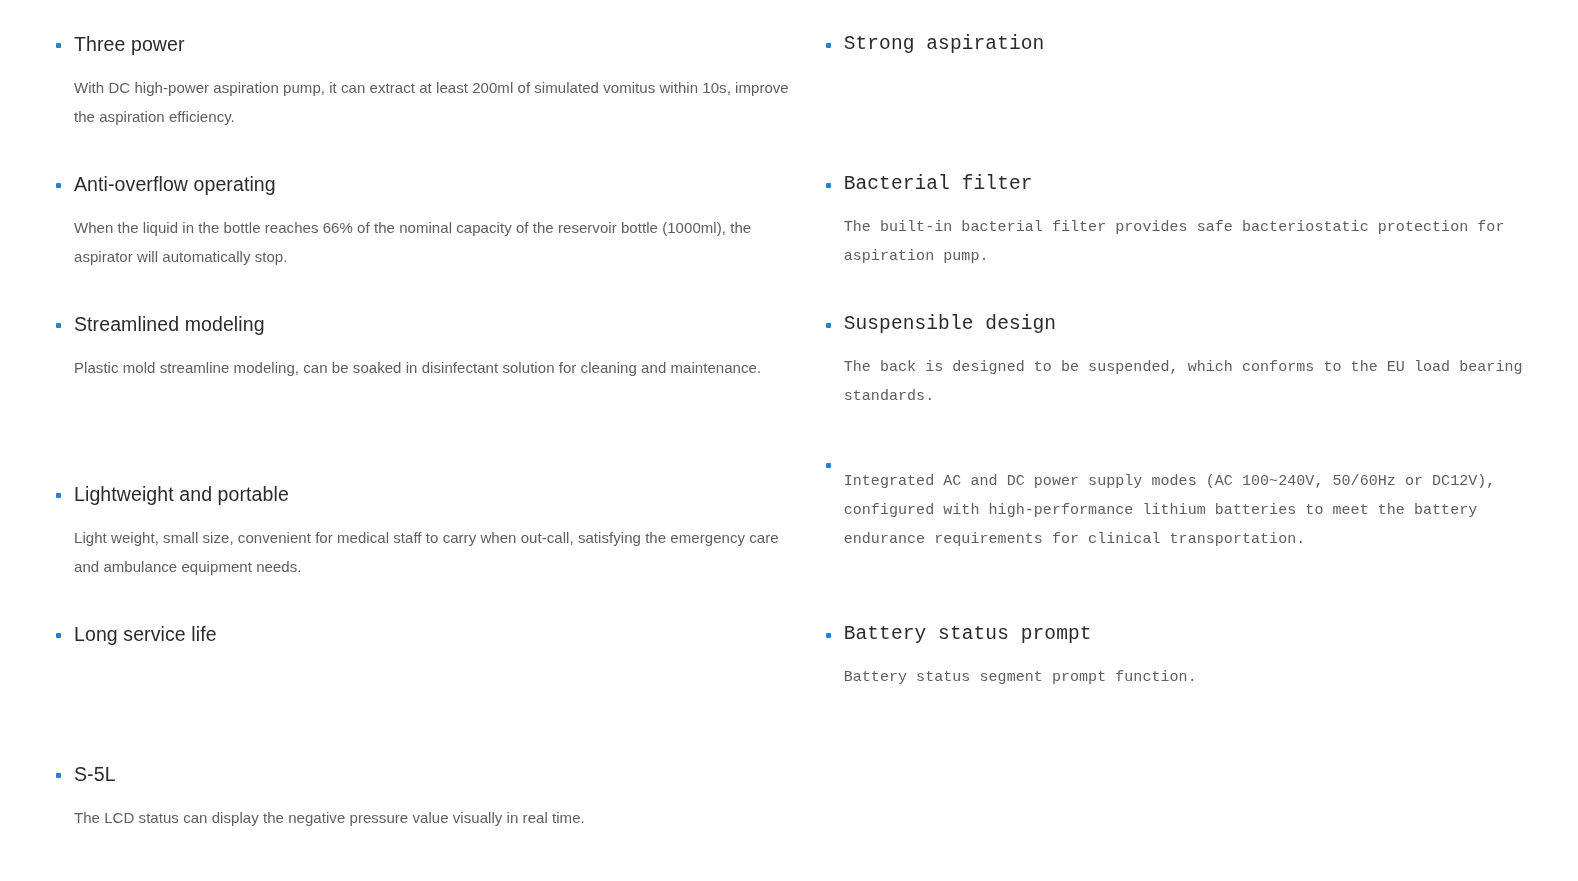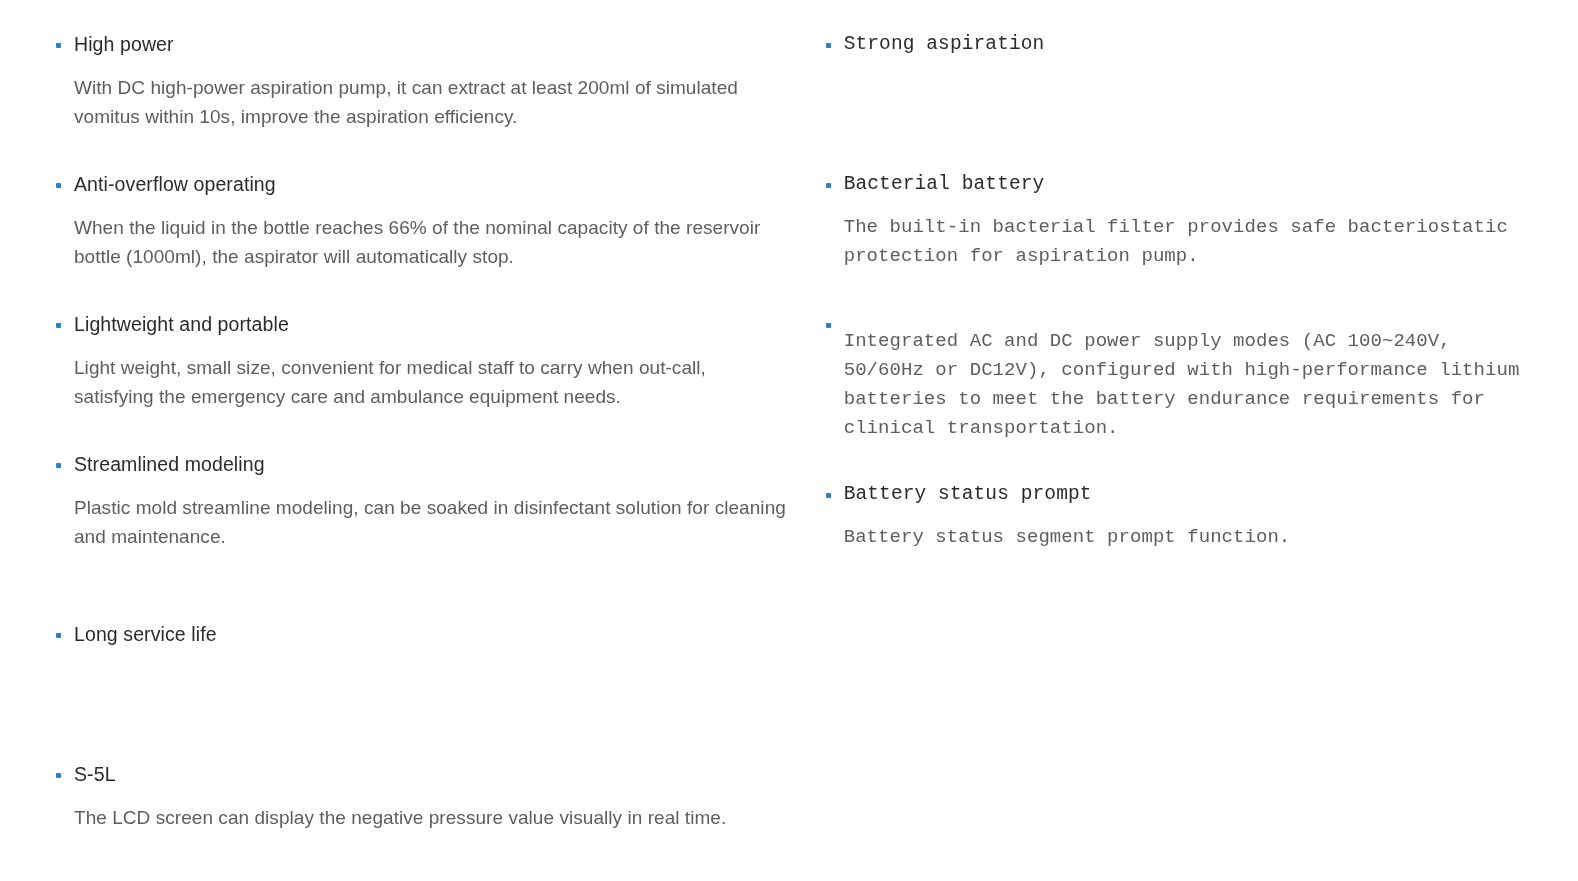--- a/index.html
+++ b/index.html
@@ -76,21 +76,21 @@
     line-height: 24px;
     color: #2b2b2b;
     font-weight: 400;
     letter-spacing: 0.1px;
     margin: 0;
     padding-top: 2px;
     white-space: nowrap;
   }
 
   .feature-desc {
-    font-size: 19px;
+    font-size: 15px;
     line-height: 29px;
     color: #5e5e5e;
     font-weight: 400;
     margin: 0;
     padding-top: 17px;
     letter-spacing: 0.05px;
   }
 
   .column-right .feature-title,
   .column-right .feature-desc {
@@ -102,68 +102,73 @@
 </head>
 <body>
 
 <div class="feature-page">
   <div class="columns">
 
     <div class="column column-left">
 
       <div class="feature-block">
         <span class="bullet-dot"></span>
-        <h3 class="feature-title">High power</h3>
+        <h3 class="feature-title">Three power</h3>
         <p class="feature-desc">With DC high-power aspiration pump, it can extract at least 200ml of simulated vomitus within 10s, improve the aspiration efficiency.</p>
       </div>
 
       <div class="feature-block">
         <span class="bullet-dot"></span>
         <h3 class="feature-title">Anti-overflow operating</h3>
         <p class="feature-desc">When the liquid in the bottle reaches 66% of the nominal capacity of the reservoir bottle (1000ml), the aspirator will automatically stop.</p>
-      </div>
-
-      <div class="feature-block">
-        <span class="bullet-dot"></span>
-        <h3 class="feature-title">Lightweight and portable</h3>
-        <p class="feature-desc">Light weight, small size, convenient for medical staff to carry when out-call, satisfying the emergency care and ambulance equipment needs.</p>
       </div>
 
       <div class="feature-block tall">
         <span class="bullet-dot"></span>
         <h3 class="feature-title">Streamlined modeling</h3>
         <p class="feature-desc">Plastic mold streamline modeling, can be soaked in disinfectant solution for cleaning and maintenance.</p>
       </div>
 
       <div class="feature-block">
         <span class="bullet-dot"></span>
+        <h3 class="feature-title">Lightweight and portable</h3>
+        <p class="feature-desc">Light weight, small size, convenient for medical staff to carry when out-call, satisfying the emergency care and ambulance equipment needs.</p>
+      </div>
+
+      <div class="feature-block">
+        <span class="bullet-dot"></span>
         <h3 class="feature-title">Long service life</h3>
       </div>
 
       <div class="feature-block last">
         <span class="bullet-dot"></span>
         <h3 class="feature-title">S-5L</h3>
-        <p class="feature-desc">The LCD screen can display the negative pressure value visually in real time.</p>
+        <p class="feature-desc">The LCD status can display the negative pressure value visually in real time.</p>
       </div>
 
     </div>
 
     <div class="column column-right">
 
       <div class="feature-block">
         <span class="bullet-dot"></span>
         <h3 class="feature-title">Strong aspiration</h3>
       </div>
 
       <div class="feature-block">
         <span class="bullet-dot"></span>
-        <h3 class="feature-title">Bacterial battery</h3>
+        <h3 class="feature-title">Bacterial filter</h3>
         <p class="feature-desc">The built-in bacterial filter provides safe bacteriostatic protection for aspiration pump.</p>
       </div>
 
+      <div class="feature-block">
+        <span class="bullet-dot"></span>
+        <h3 class="feature-title">Suspensible design</h3>
+        <p class="feature-desc">The back is designed to be suspended, which conforms to the EU load bearing standards.</p>
+      </div>
 
       <div class="feature-block tall">
         <span class="bullet-dot"></span>
         <p class="feature-desc">Integrated AC and DC power supply modes (AC 100~240V, 50/60Hz or DC12V), configured with high-performance lithium batteries to meet the battery endurance requirements for clinical transportation.</p>
       </div>
 
       <div class="feature-block last">
         <span class="bullet-dot"></span>
         <h3 class="feature-title">Battery status prompt</h3>
         <p class="feature-desc">Battery status segment prompt function.</p>

